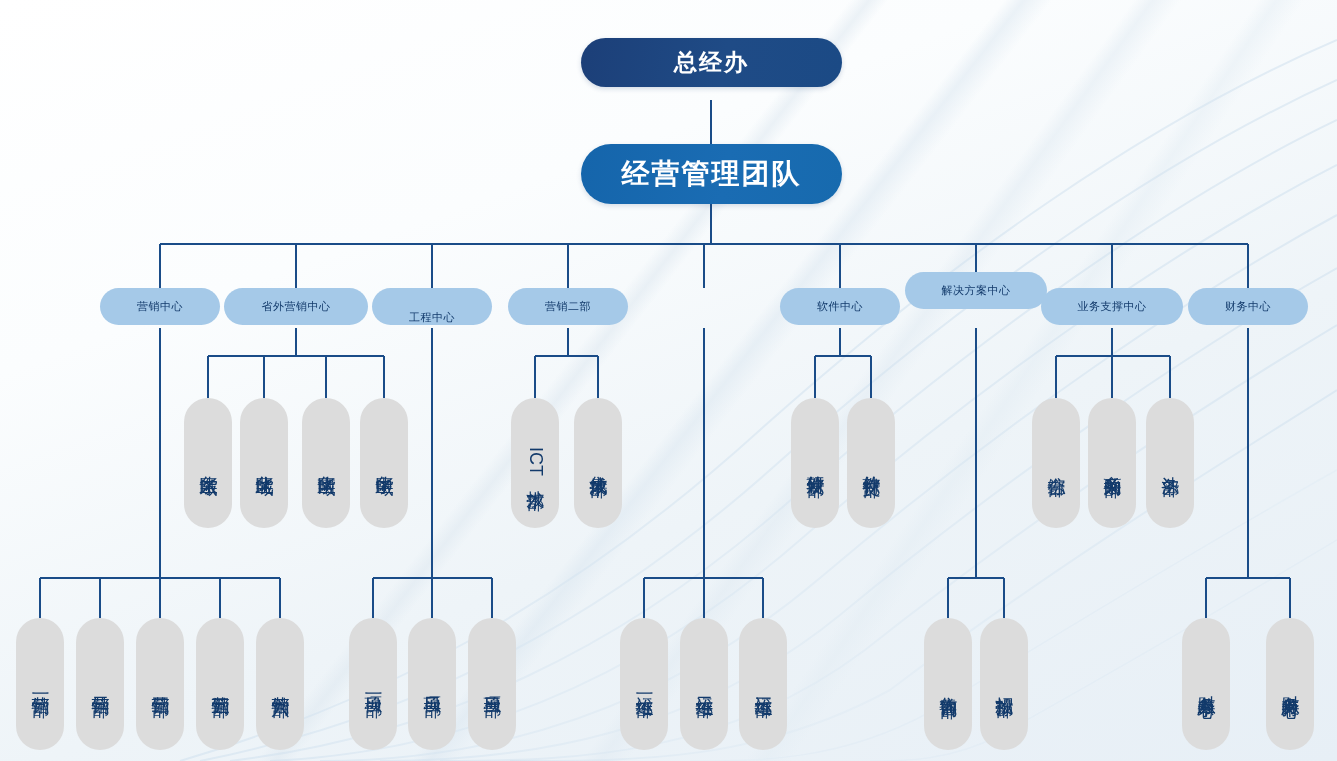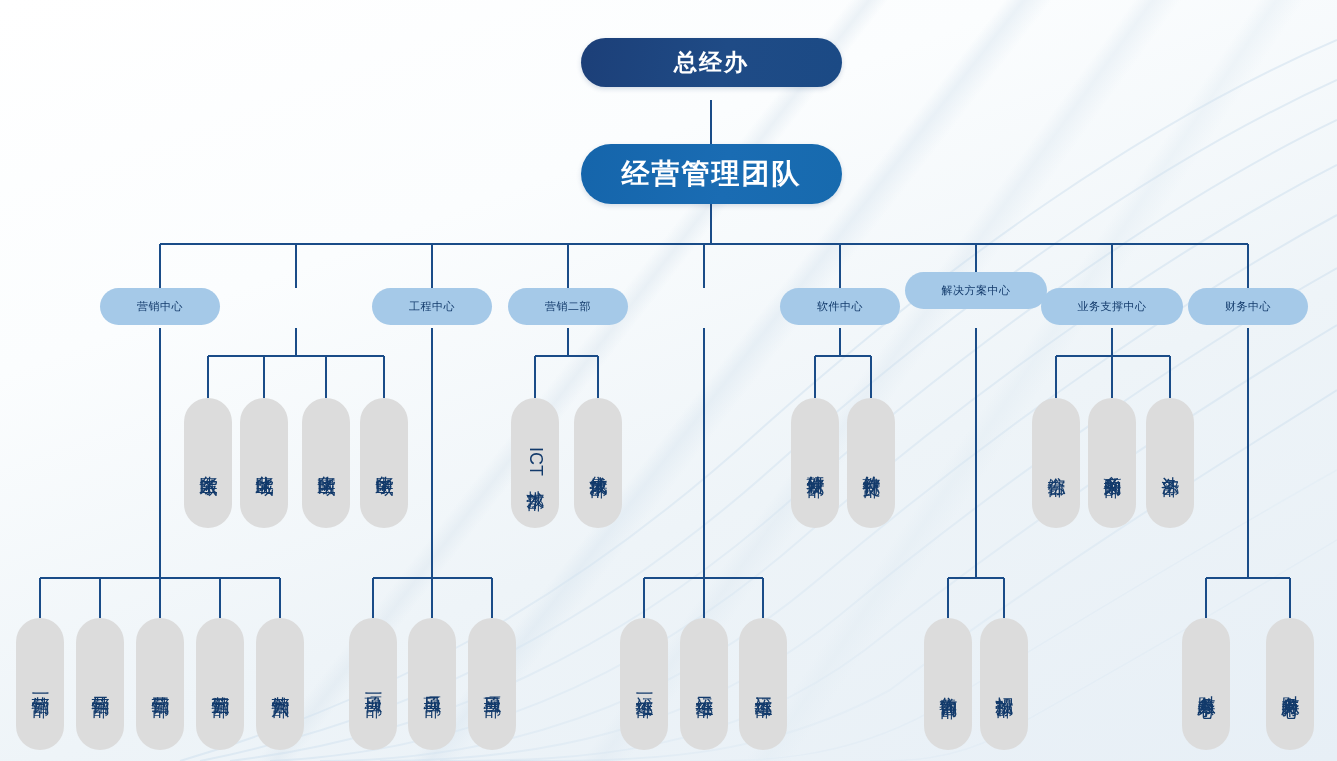--- a/index.html
+++ b/index.html
@@ -204,21 +204,24 @@
     <span>总经办</span>
   </div>
 
   <div class="node lvl-two" style="left:581px; top:144px; width:261px; height:60px;">
     <span>经营管理团队</span>
   </div>
 
   <div class="node lvl-center" style="left:100px; top:288px; width:120px;">
     <span>营销中心</span>
   </div>
-  <div class="node lvl-center" style="left:372px; top:288px; width:120px;">
+  <div class="node lvl-center" style="left:224px; top:288px; width:144px;">
+    <span>省外营销中心</span>
+  </div>
+  <div class="node lvl-center" style="left:372px; top:288px; width:120px;align-items:flex-end;">
     <span>工程中心</span>
   </div>
   <div class="node lvl-center" style="left:508px; top:288px; width:120px;">
     <span>营销二部</span>
   </div>
   <div class="node lvl-center" style="left:780px; top:288px; width:120px;text-align:center;">
     <span>软件中心</span>
   </div>
   <div class="node lvl-center" style="left:905px; top:272px; width:142px;">
     <span>解决方案中心</span>

